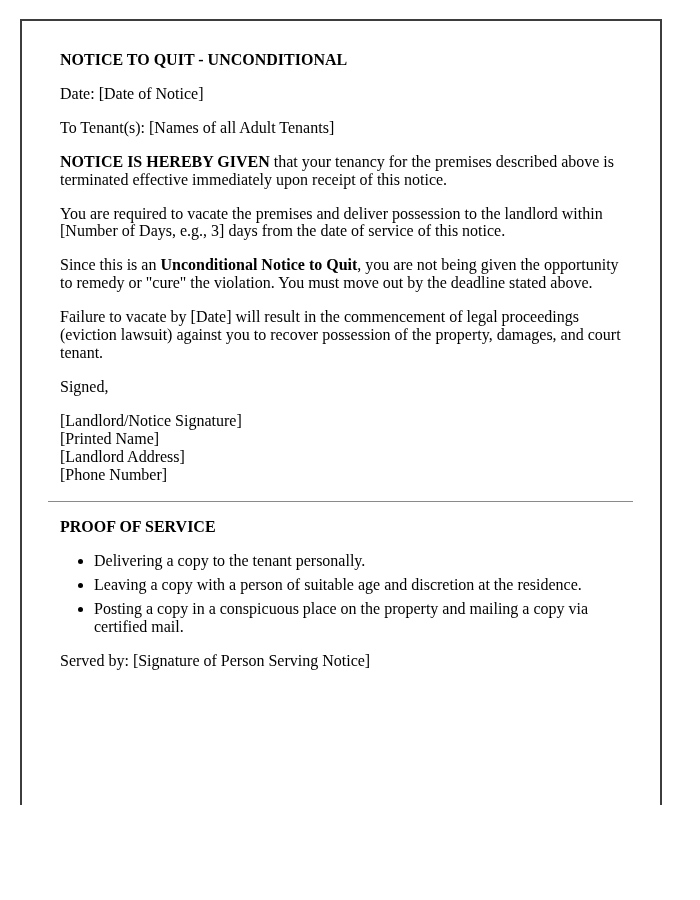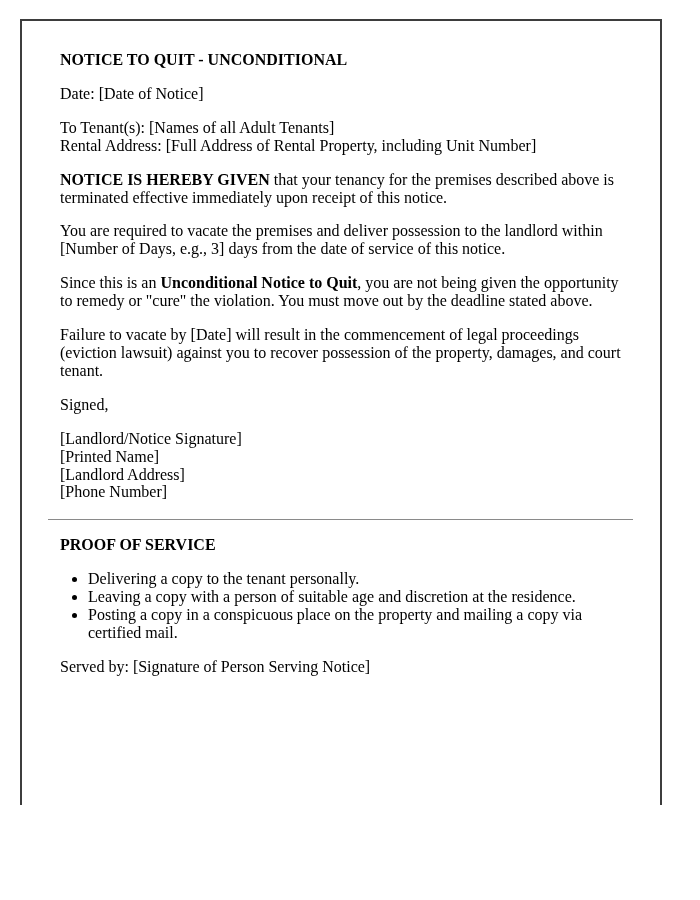--- a/index.html
+++ b/index.html
@@ -42,35 +42,34 @@
     border: none;
     border-top: 1px solid #8a8a8a;
     margin: 18px 0 16px 0;
     height: 0;
   }
   ul.methods {
     margin: 16px 0;
     padding-left: 40px;
   }
   ul.methods li {
-    margin: 0;
+    margin: 6px;
   }
 </style>
 </head>
 <body>
 
 <div class="page">
 
   <p class="bold first">NOTICE TO QUIT - UNCONDITIONAL</p>
 
   <p>Date: [Date of Notice]</p>
 
   <p>
     <span>To Tenant(s): [Names of all Adult Tenants]</span><br>
-    <span>Rental Address: [Full Address of Rental Property, including Unit Number]</span>
   </p>
 
   <p>
     <span class="bold">NOTICE IS HEREBY GIVEN</span><span> that your tenancy for the premises described above is terminated effective immediately upon receipt of this notice.</span>
   </p>
 
   <p>You are required to vacate the premises and deliver possession to the landlord within [Number of Days, e.g., 3] days from the date of service of this notice.</p>
 
 
   <p>

